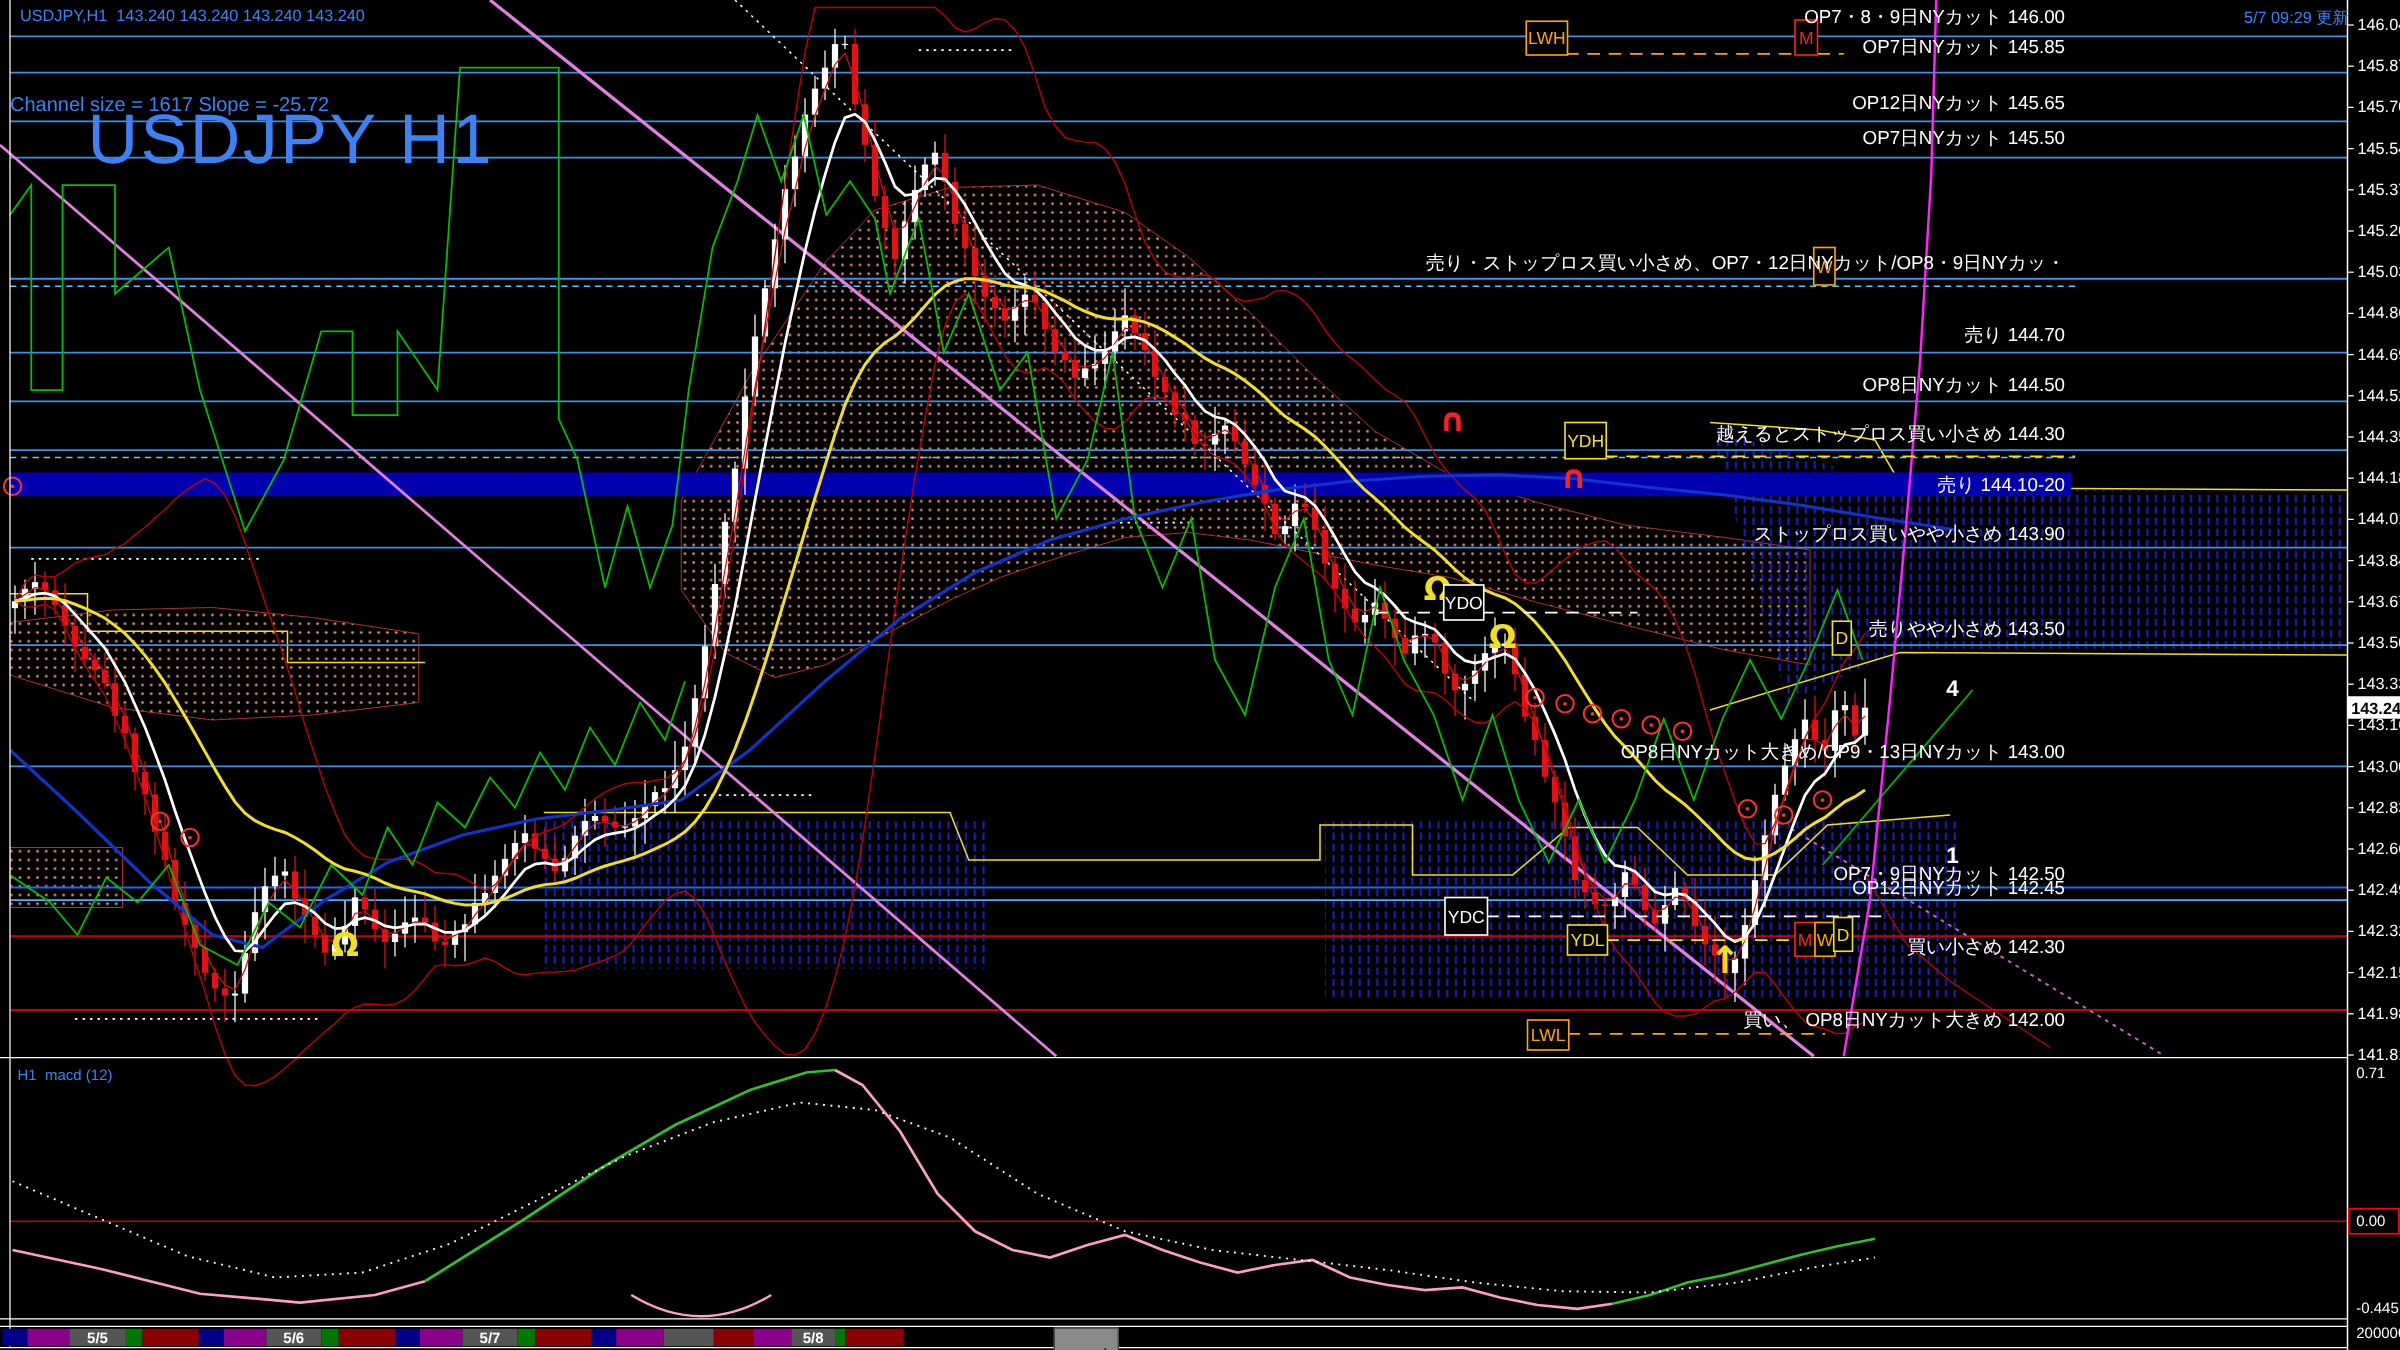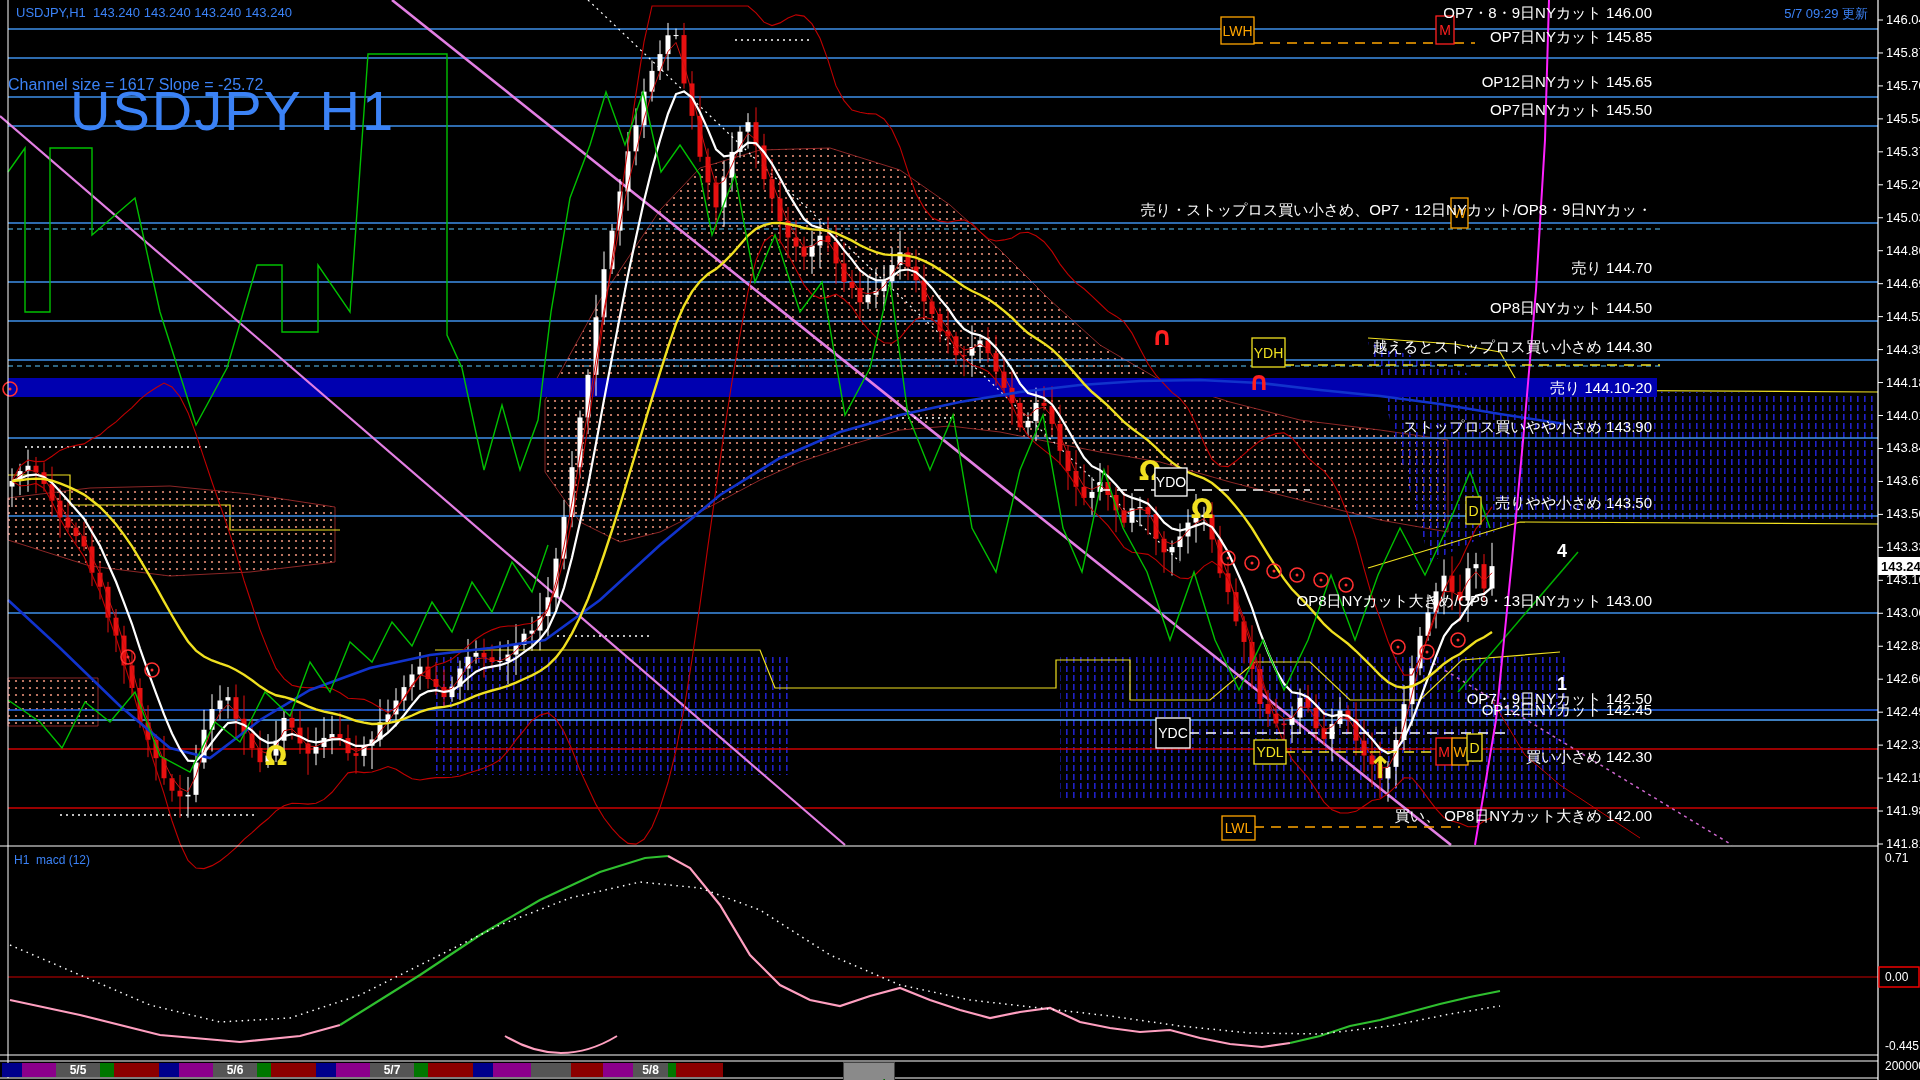--- a/index.html
+++ b/index.html
@@ -3,21 +3,21 @@
 <meta charset="utf-8">
 <style>
   html,body{margin:0;padding:0;background:#000;}
   #stage{position:relative;width:1920px;height:1080px;background:#000;overflow:hidden;
          font-family:"Liberation Sans",sans-serif;}
   #chart-svg{position:absolute;left:0;top:0;}
   .overlay{position:absolute;color:#3b82f6;white-space:pre;}
   #title-bar{left:16px;top:5px;font-size:13px;}
   #channel-info{left:8px;top:76px;font-size:16px;}
   #watermark{left:70px;top:78px;font-size:56px;letter-spacing:2px;}
-  #update-time{right:52px;top:5px;font-size:13px;margin-left:46px;}
+  #update-time{right:41px;top:5px;font-size:13px;margin-left:46px;}
   #macd-label{left:14px;top:853px;font-size:12px;}
   #macd-button{position:absolute;left:843px;top:1062px;width:52px;height:16px;
      background:#8a8a8a;border:1px solid #444;color:#006600;font-weight:bold;
      font-size:11px;line-height:14px;text-align:center;font-family:"Liberation Sans",sans-serif;padding:13px;}
 </style>
 </head>
 <body>
 
 <div id="stage">
   <svg id="chart-svg" width="1920" height="1080">

